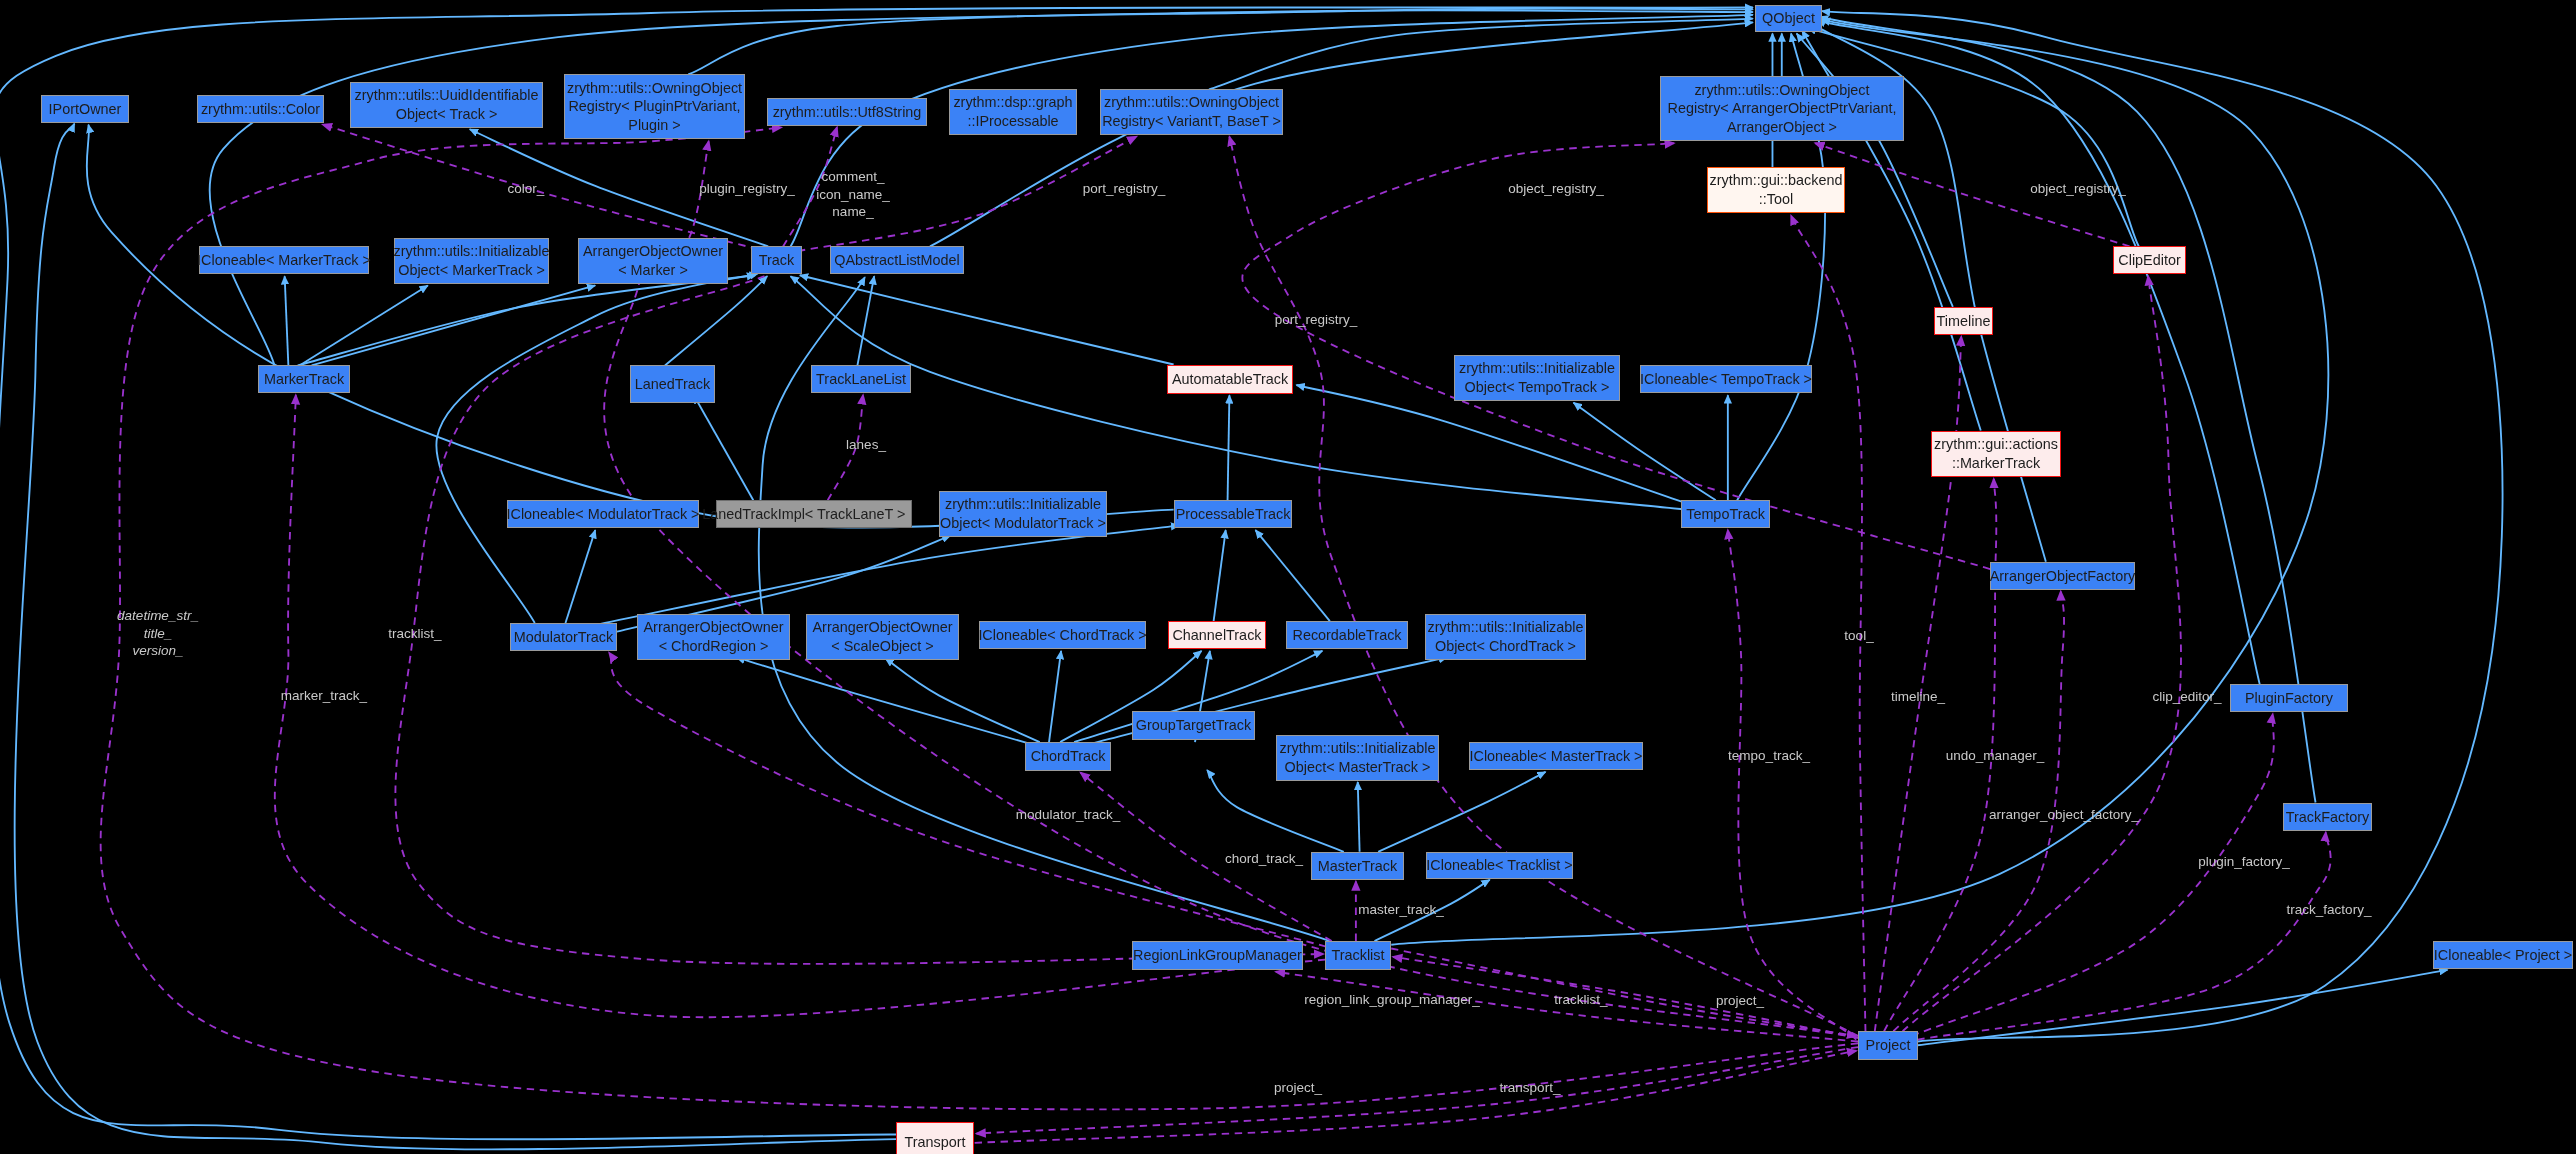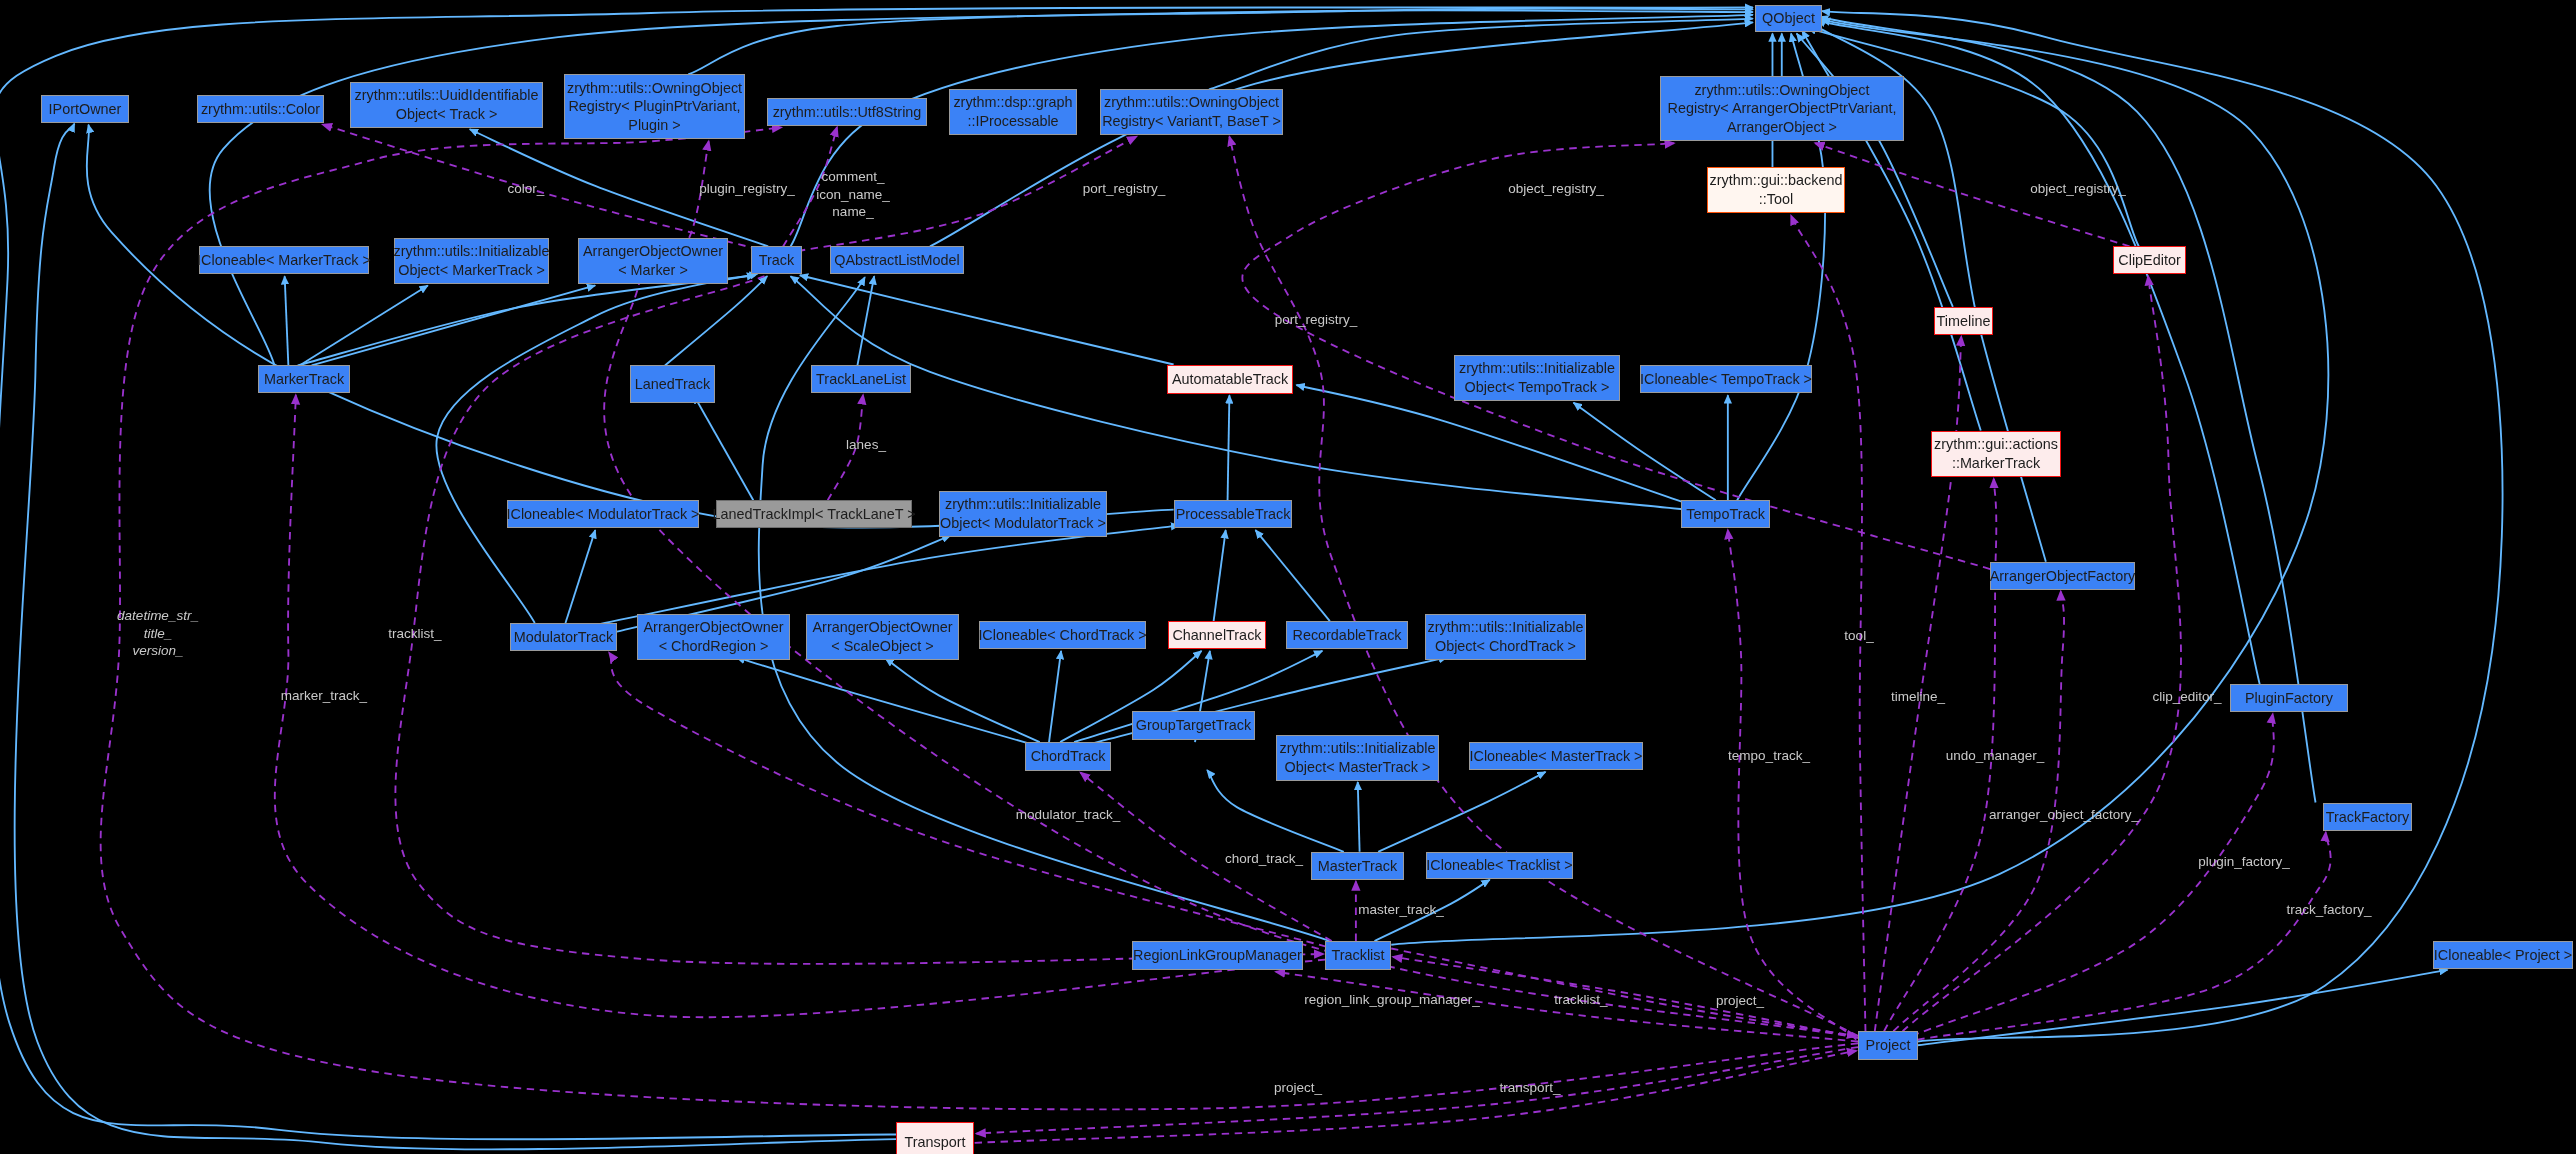--- a/index.html
+++ b/index.html
@@ -226,21 +226,21 @@
       <div class="node " style="left: 1640px; top: 365px; width: 172px; height: 28px;">
         <div>ICloneable&lt; TempoTrack &gt;</div>
       </div>
       <div class="node highlight" style="left: 1931px; top: 431px; width: 130px; height: 46px;">
         <div>zrythm::gui::actions</div>
         <div>::MarkerTrack</div>
       </div>
       <div class="node " style="left: 507px; top: 500px; width: 192px; height: 28px;">
         <div>ICloneable&lt; ModulatorTrack &gt;</div>
       </div>
-      <div class="node gray" style="left: 716px; top: 500px; width: 196px; height: 28px;">
+      <div class="node gray" style="left: 716px; top: 500px; width: 196px; height: 28px; align-items: flex-end;">
         <div>LanedTrackImpl&lt; TrackLaneT &gt;</div>
       </div>
       <div class="node " style="left: 939px; top: 491px; width: 168px; height: 46px;">
         <div>zrythm::utils::Initializable</div>
         <div>Object&lt; ModulatorTrack &gt;</div>
       </div>
       <div class="node " style="left: 1174px; top: 500px; width: 118px; height: 28px;">
         <div>ProcessableTrack</div>
       </div>
       <div class="node " style="left: 1681px; top: 500px; width: 89px; height: 28px;">
@@ -282,21 +282,21 @@
       <div class="node " style="left: 1132px; top: 711px; width: 123px; height: 29px;">
         <div>GroupTargetTrack</div>
       </div>
       <div class="node " style="left: 1276px; top: 735px; width: 163px; height: 46px;">
         <div>zrythm::utils::Initializable</div>
         <div>Object&lt; MasterTrack &gt;</div>
       </div>
       <div class="node " style="left: 1469px; top: 742px; width: 174px; height: 28px;">
         <div>ICloneable&lt; MasterTrack &gt;</div>
       </div>
-      <div class="node " style="left: 2283px; top: 803px; width: 89px; height: 28px; margin-left: 40px;">
+      <div class="node " style="left: 2283px; top: 803px; width: 89px; height: 28px;">
         <div>TrackFactory</div>
       </div>
       <div class="node " style="left: 1311px; top: 852px; width: 93px; height: 28px;">
         <div>MasterTrack</div>
       </div>
       <div class="node " style="left: 1426px; top: 852px; width: 147px; height: 27px;">
         <div>ICloneable&lt; Tracklist &gt;</div>
       </div>
       <div class="node " style="left: 1132px; top: 941px; width: 171px; height: 29px;">
         <div>RegionLinkGroupManager</div>

